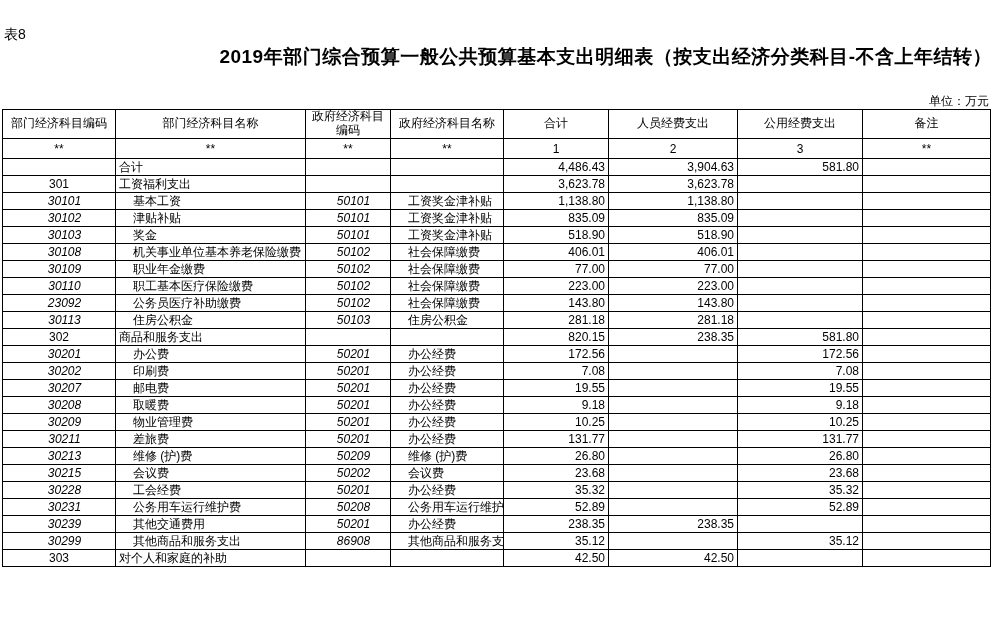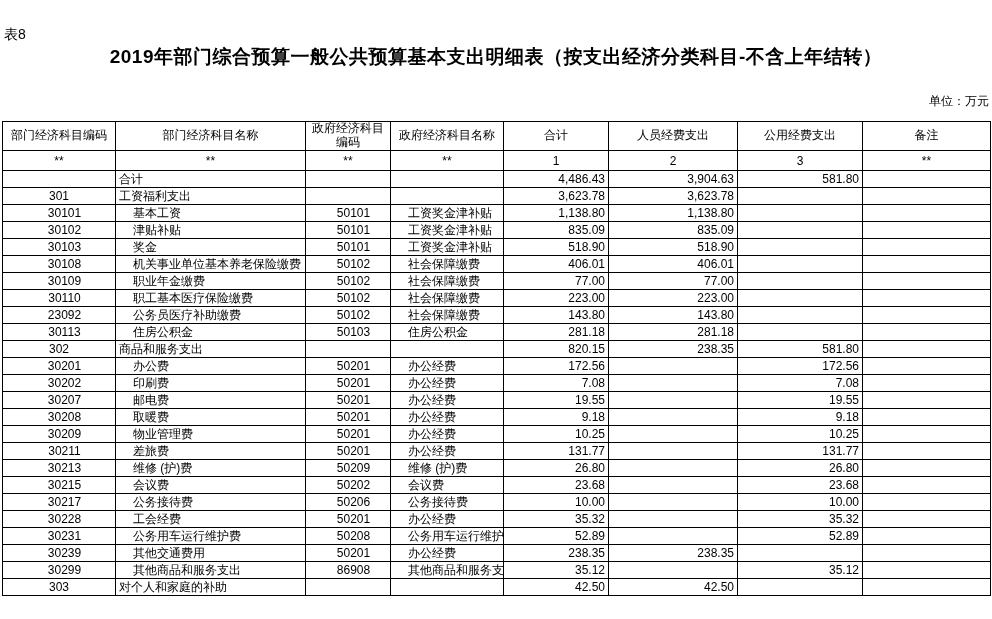--- a/index.html
+++ b/index.html
@@ -9,49 +9,49 @@
     font-family: "Liberation Sans", sans-serif;
     position: relative; overflow: hidden;
   }
   .table-tag {
     position: absolute; left: 4px; top: 26px;
     font-size: 14px;
     text-align: center;
   }
   .page-title {
     position: absolute; top: 44px; left: 0; width: 100%;
-    text-align: center; font-size: 19px; font-weight: bold;
+    text-align: right; font-size: 19px; font-weight: bold;
     letter-spacing: 0.5px;
   }
   .unit-note {
     position: absolute; top: 93px; right: 3px;
     font-size: 12px;
   }
   table.budget {
     position: absolute; top: 109px; left: 2px;
-    width: 988px; border-collapse: collapse; table-layout: fixed; margin-top: 12px;
+    width: 988px; border-collapse: collapse; table-layout: fixed;
   }
   table.budget th, table.budget td {
     border: 1px solid #000000;
     font-size: 12px; font-weight: normal;
     padding: 0 3px;
     overflow: hidden; white-space: nowrap;
     vertical-align: middle;
   }
   thead tr.names th {
     height: 28px; text-align: center;
     white-space: normal; line-height: 1.15;
   }
   thead tr.subs th { height: 19px; text-align: center; }
   tbody td { height: 16px; line-height: 16px; }
   td.code { text-align: center; }
   td.name { text-align: left; }
   td.num { text-align: right; }
   td.remark { text-align: center; }
-  tr.indent td.code { padding-left: 14px; }
+  tr.indent td.code { padding-left: 14px; font-style: italic; }
   tr.indent td.name { padding-left: 17px; }
 </style>
 </head>
 <body>
 
 <div class="table-tag">表8</div>
 <div class="page-title">2019年部门综合预算一般公共预算基本支出明细表（按支出经济分类科目-不含上年结转）</div>
 <div class="unit-note">单位：万元</div>
 
 <table class="budget">
@@ -272,30 +272,20 @@
     <td class="code">30215</td>
     <td class="name">会议费</td>
     <td class="code">50202</td>
     <td class="name">会议费</td>
     <td class="num">23.68</td>
     <td class="num"></td>
     <td class="num">23.68</td>
     <td class="remark"></td>
   </tr>
       <tr class="indent">
-    <td class="code">30217</td>
-    <td class="name">公务接待费</td>
-    <td class="code">50206</td>
-    <td class="name">公务接待费</td>
-    <td class="num">10.00</td>
-    <td class="num"></td>
-    <td class="num">10.00</td>
-    <td class="remark"></td>
-  </tr>
-      <tr class="indent">
     <td class="code">30228</td>
     <td class="name">工会经费</td>
     <td class="code">50201</td>
     <td class="name">办公经费</td>
     <td class="num">35.32</td>
     <td class="num"></td>
     <td class="num">35.32</td>
     <td class="remark"></td>
   </tr>
       <tr class="indent">

